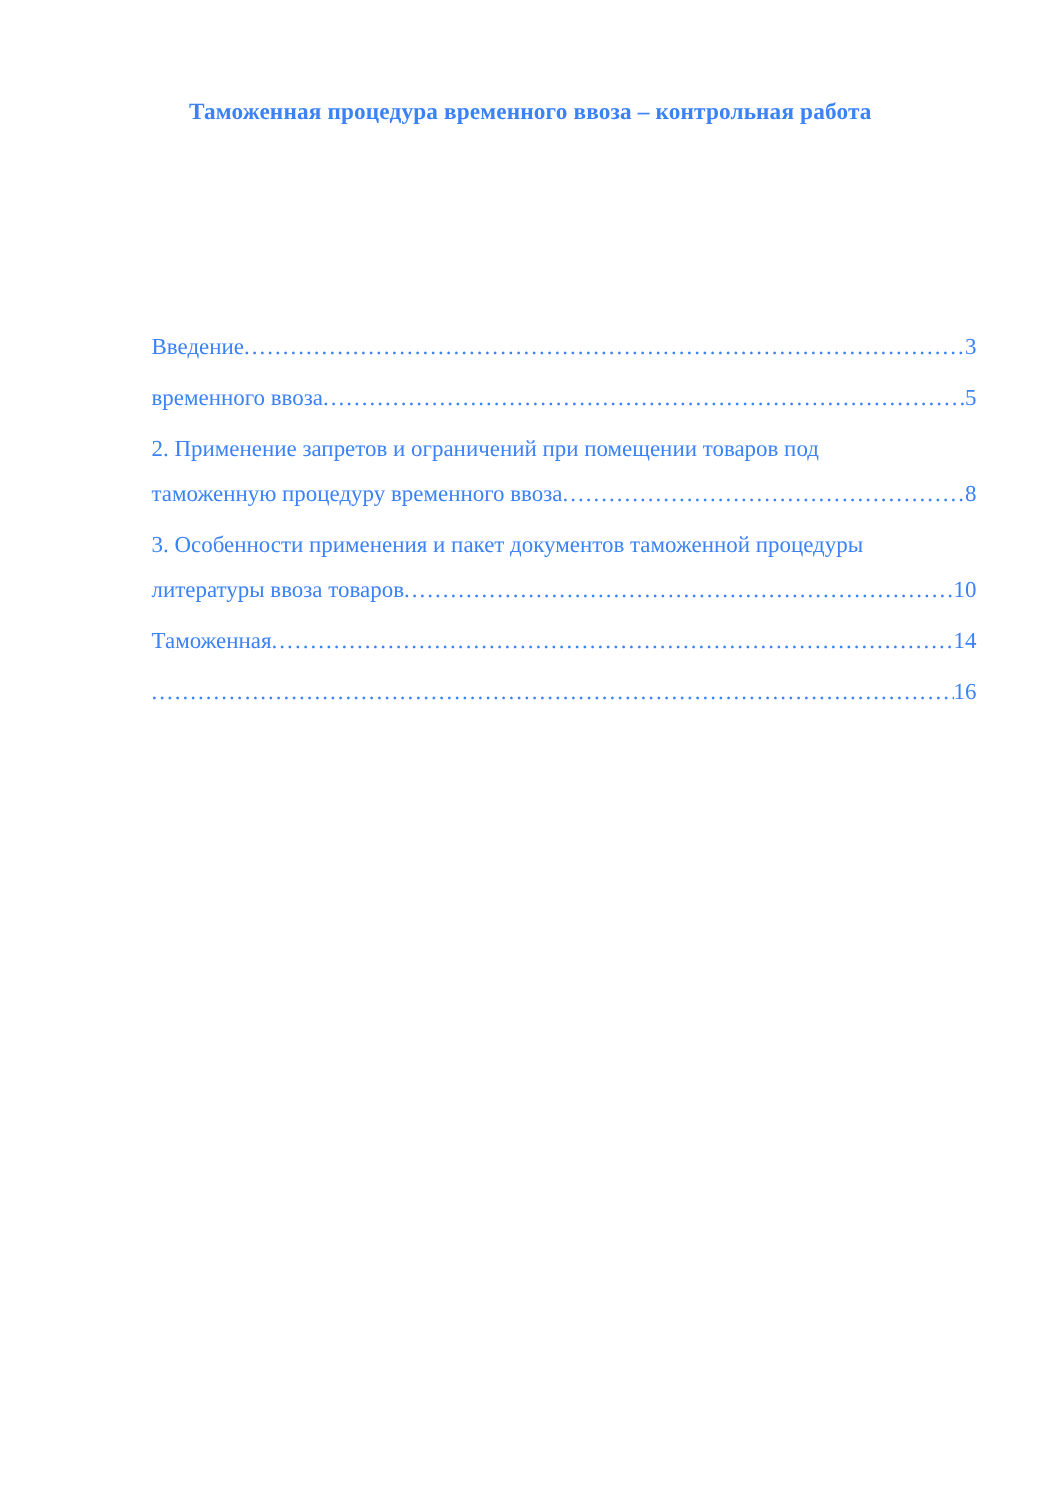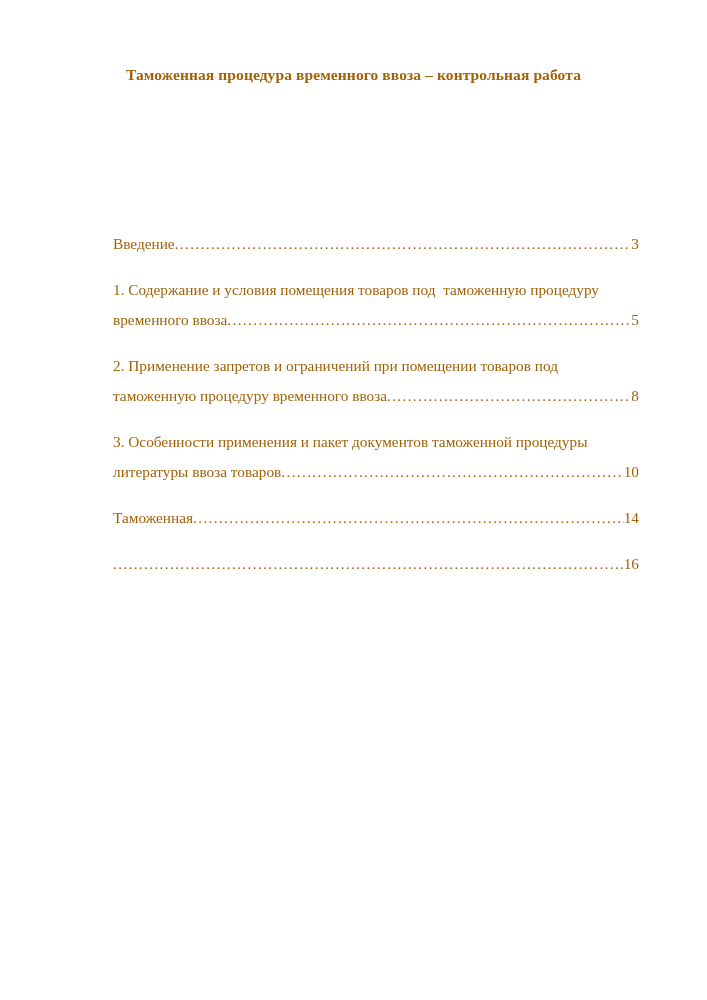--- a/index.html
+++ b/index.html
@@ -9,21 +9,21 @@
     background: #ffffff;
   }
 
   .page {
     position: relative;
     width: 707px;
     height: 1000px;
     margin: 0 auto;
     background: #ffffff;
     font-family: "Liberation Serif", "DejaVu Serif", serif;
-    color: #a16207;
+    color: #3b82f6;
     overflow: hidden;
   }
 
   .doc-title {
     position: absolute;
     left: 0;
     right: 0;
     top: 66px;
     text-align: center;
     font-size: 15.5px;
@@ -42,21 +42,21 @@
   }
 
   .toc {
     position: absolute;
     left: 97px;
     top: 219px;
     width: 558px;
   }
 
   .toc-entry {
-    margin: 16px;
+    margin: 4px;
     padding: 0;
   }
 
   
   .toc-line {
     display: flex;
     align-items: baseline;
     height: 30px;
     font-size: 15.3px;
     white-space: pre;
@@ -89,21 +89,20 @@
 <div class="page">
 
   <div class="doc-title">Таможенная процедура временного ввоза – контрольная работа</div>
 
 
   <div class="toc">
       <div class="toc-entry">
         <div class="toc-line"><span class="entry-text">Введение</span><span class="leader">...............................................................................................................................................................</span><span class="page-num">3</span></div>
       </div>
       <div class="toc-entry">
-        <div class="toc-line plain"><span class="entry-text">1. Содержание и условия помещения товаров под  таможенную процедуру</span></div>
         <div class="toc-line"><span class="entry-text">временного ввоза</span><span class="leader">...............................................................................................................................................................</span><span class="page-num">5</span></div>
       </div>
       <div class="toc-entry">
         <div class="toc-line plain"><span class="entry-text">2. Применение запретов и ограничений при помещении товаров под</span></div>
         <div class="toc-line"><span class="entry-text">таможенную процедуру временного ввоза</span><span class="leader">...............................................................................................................................................................</span><span class="page-num">8</span></div>
       </div>
       <div class="toc-entry">
         <div class="toc-line plain"><span class="entry-text">3. Особенности применения и пакет документов таможенной процедуры</span></div>
         <div class="toc-line"><span class="entry-text">литературы ввоза товаров</span><span class="leader">...............................................................................................................................................................</span><span class="page-num">10</span></div>
       </div>

